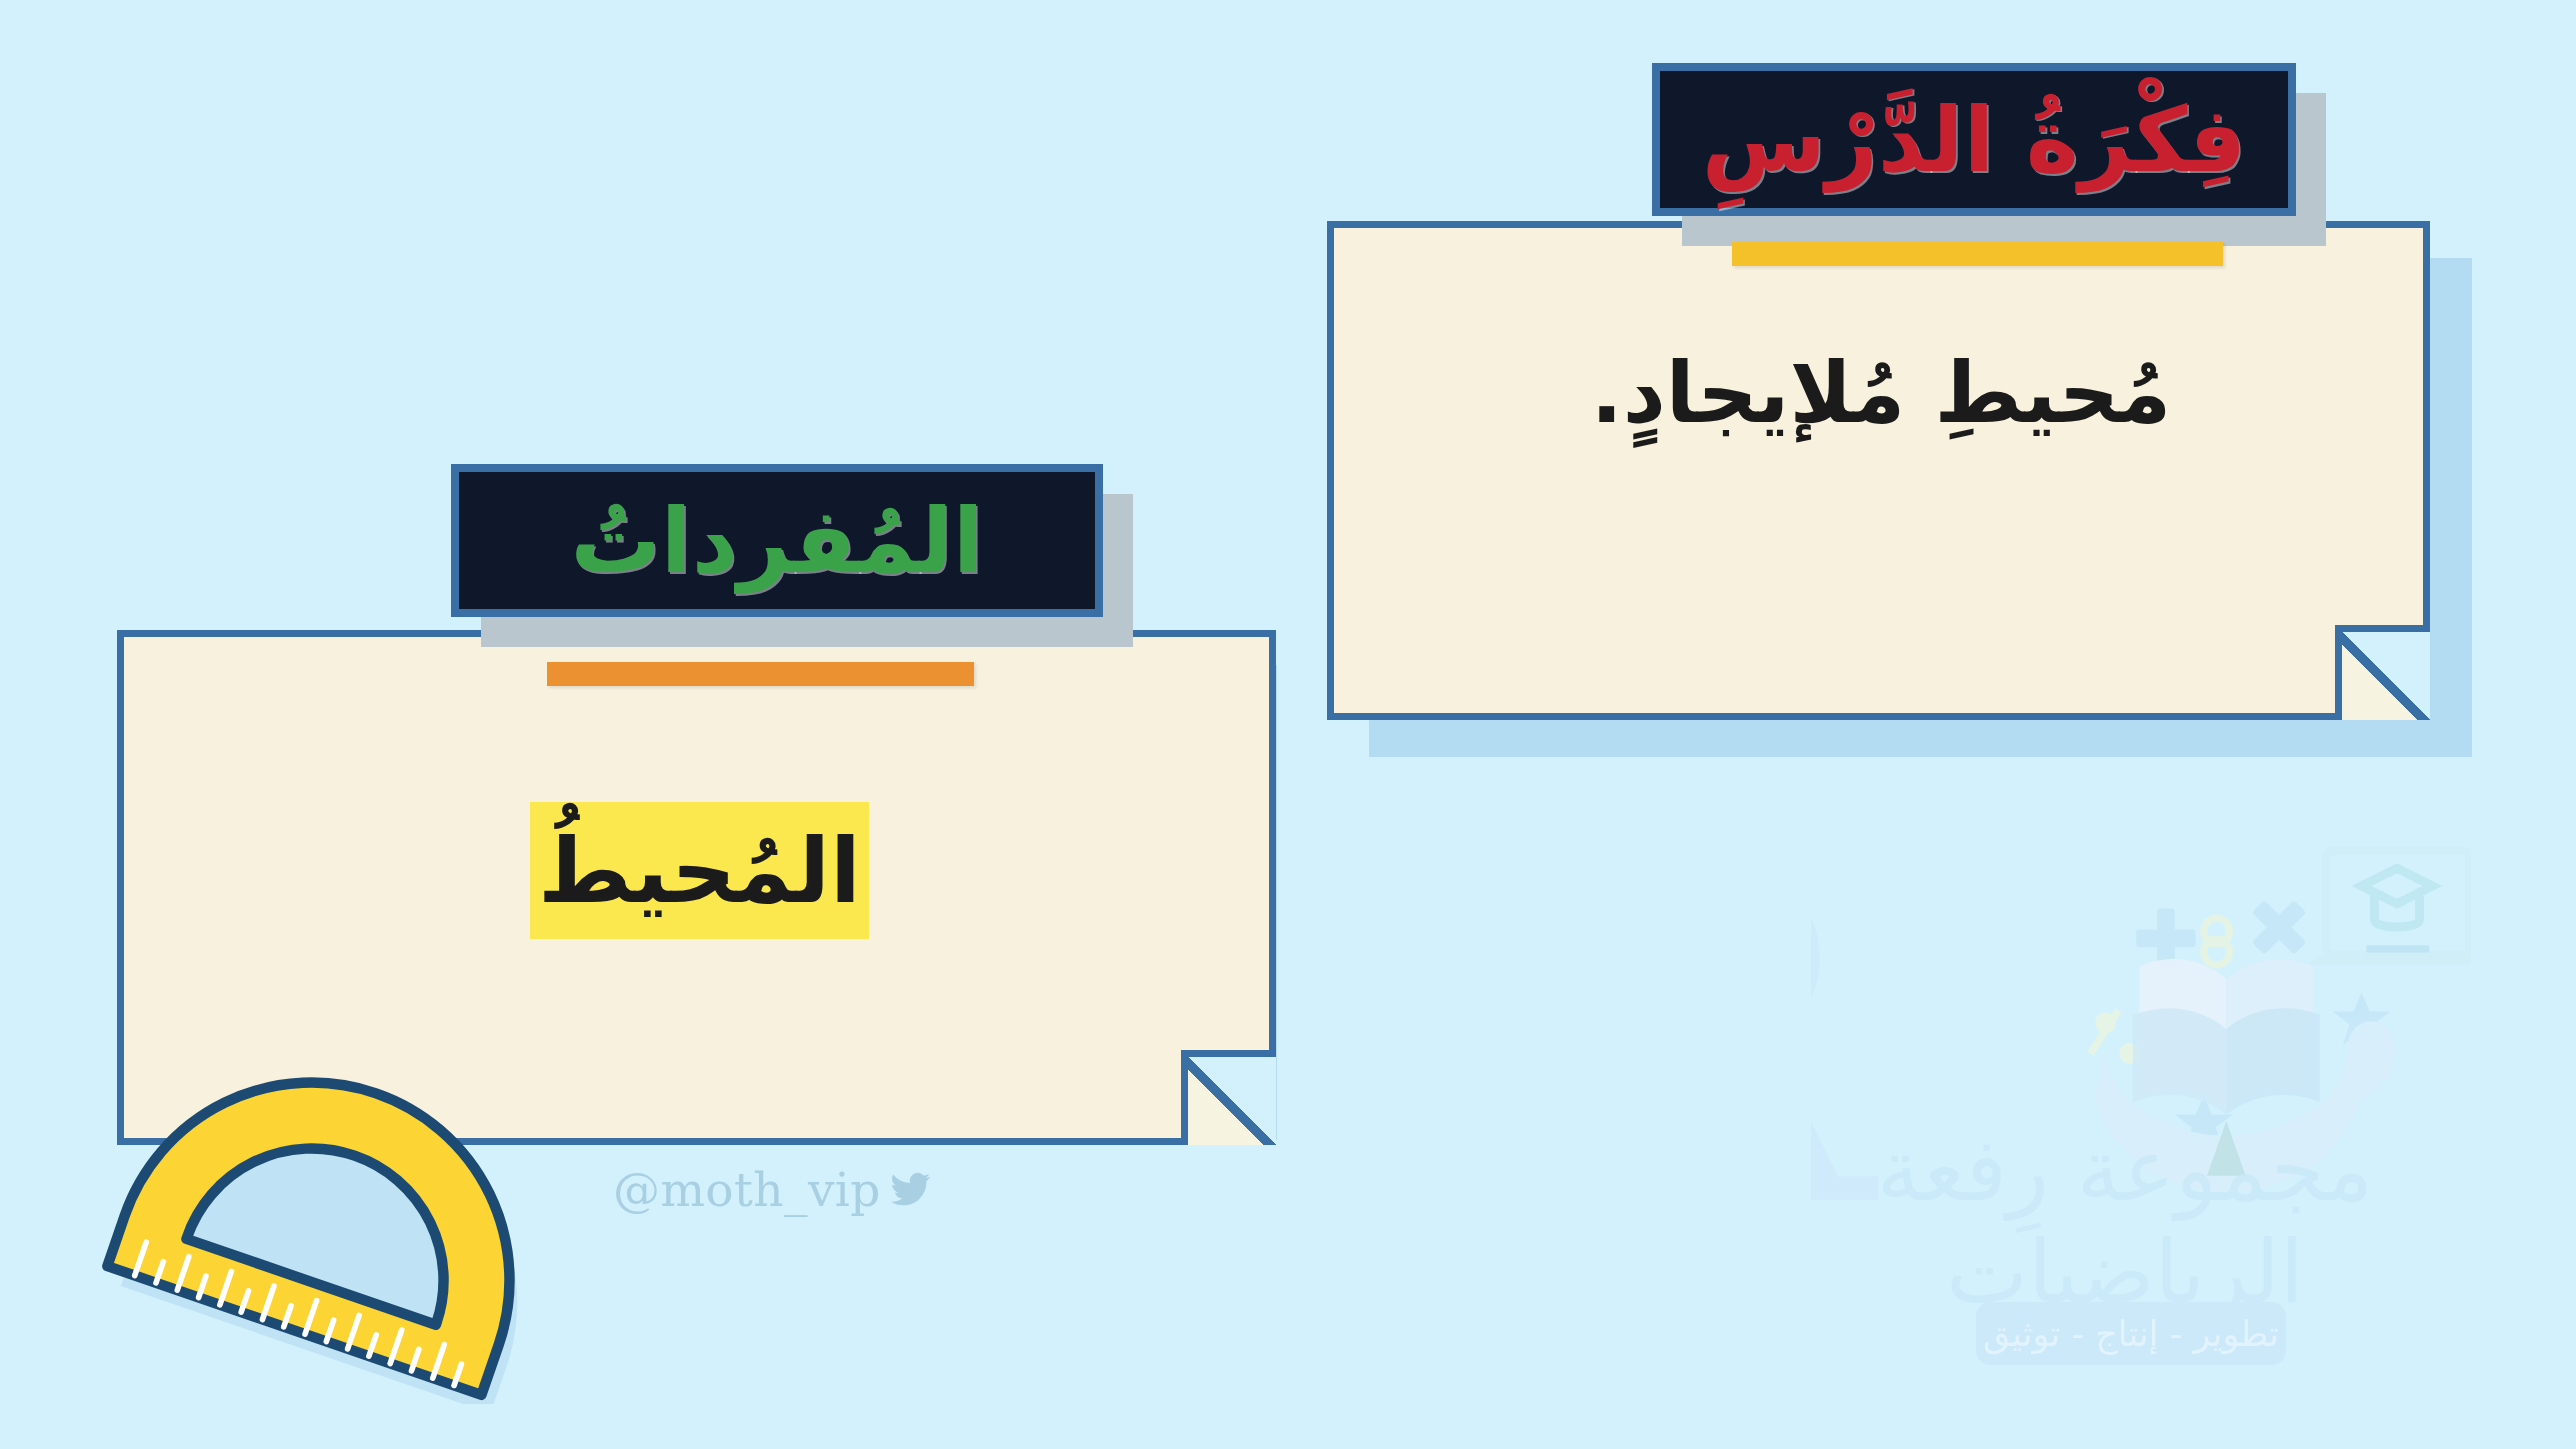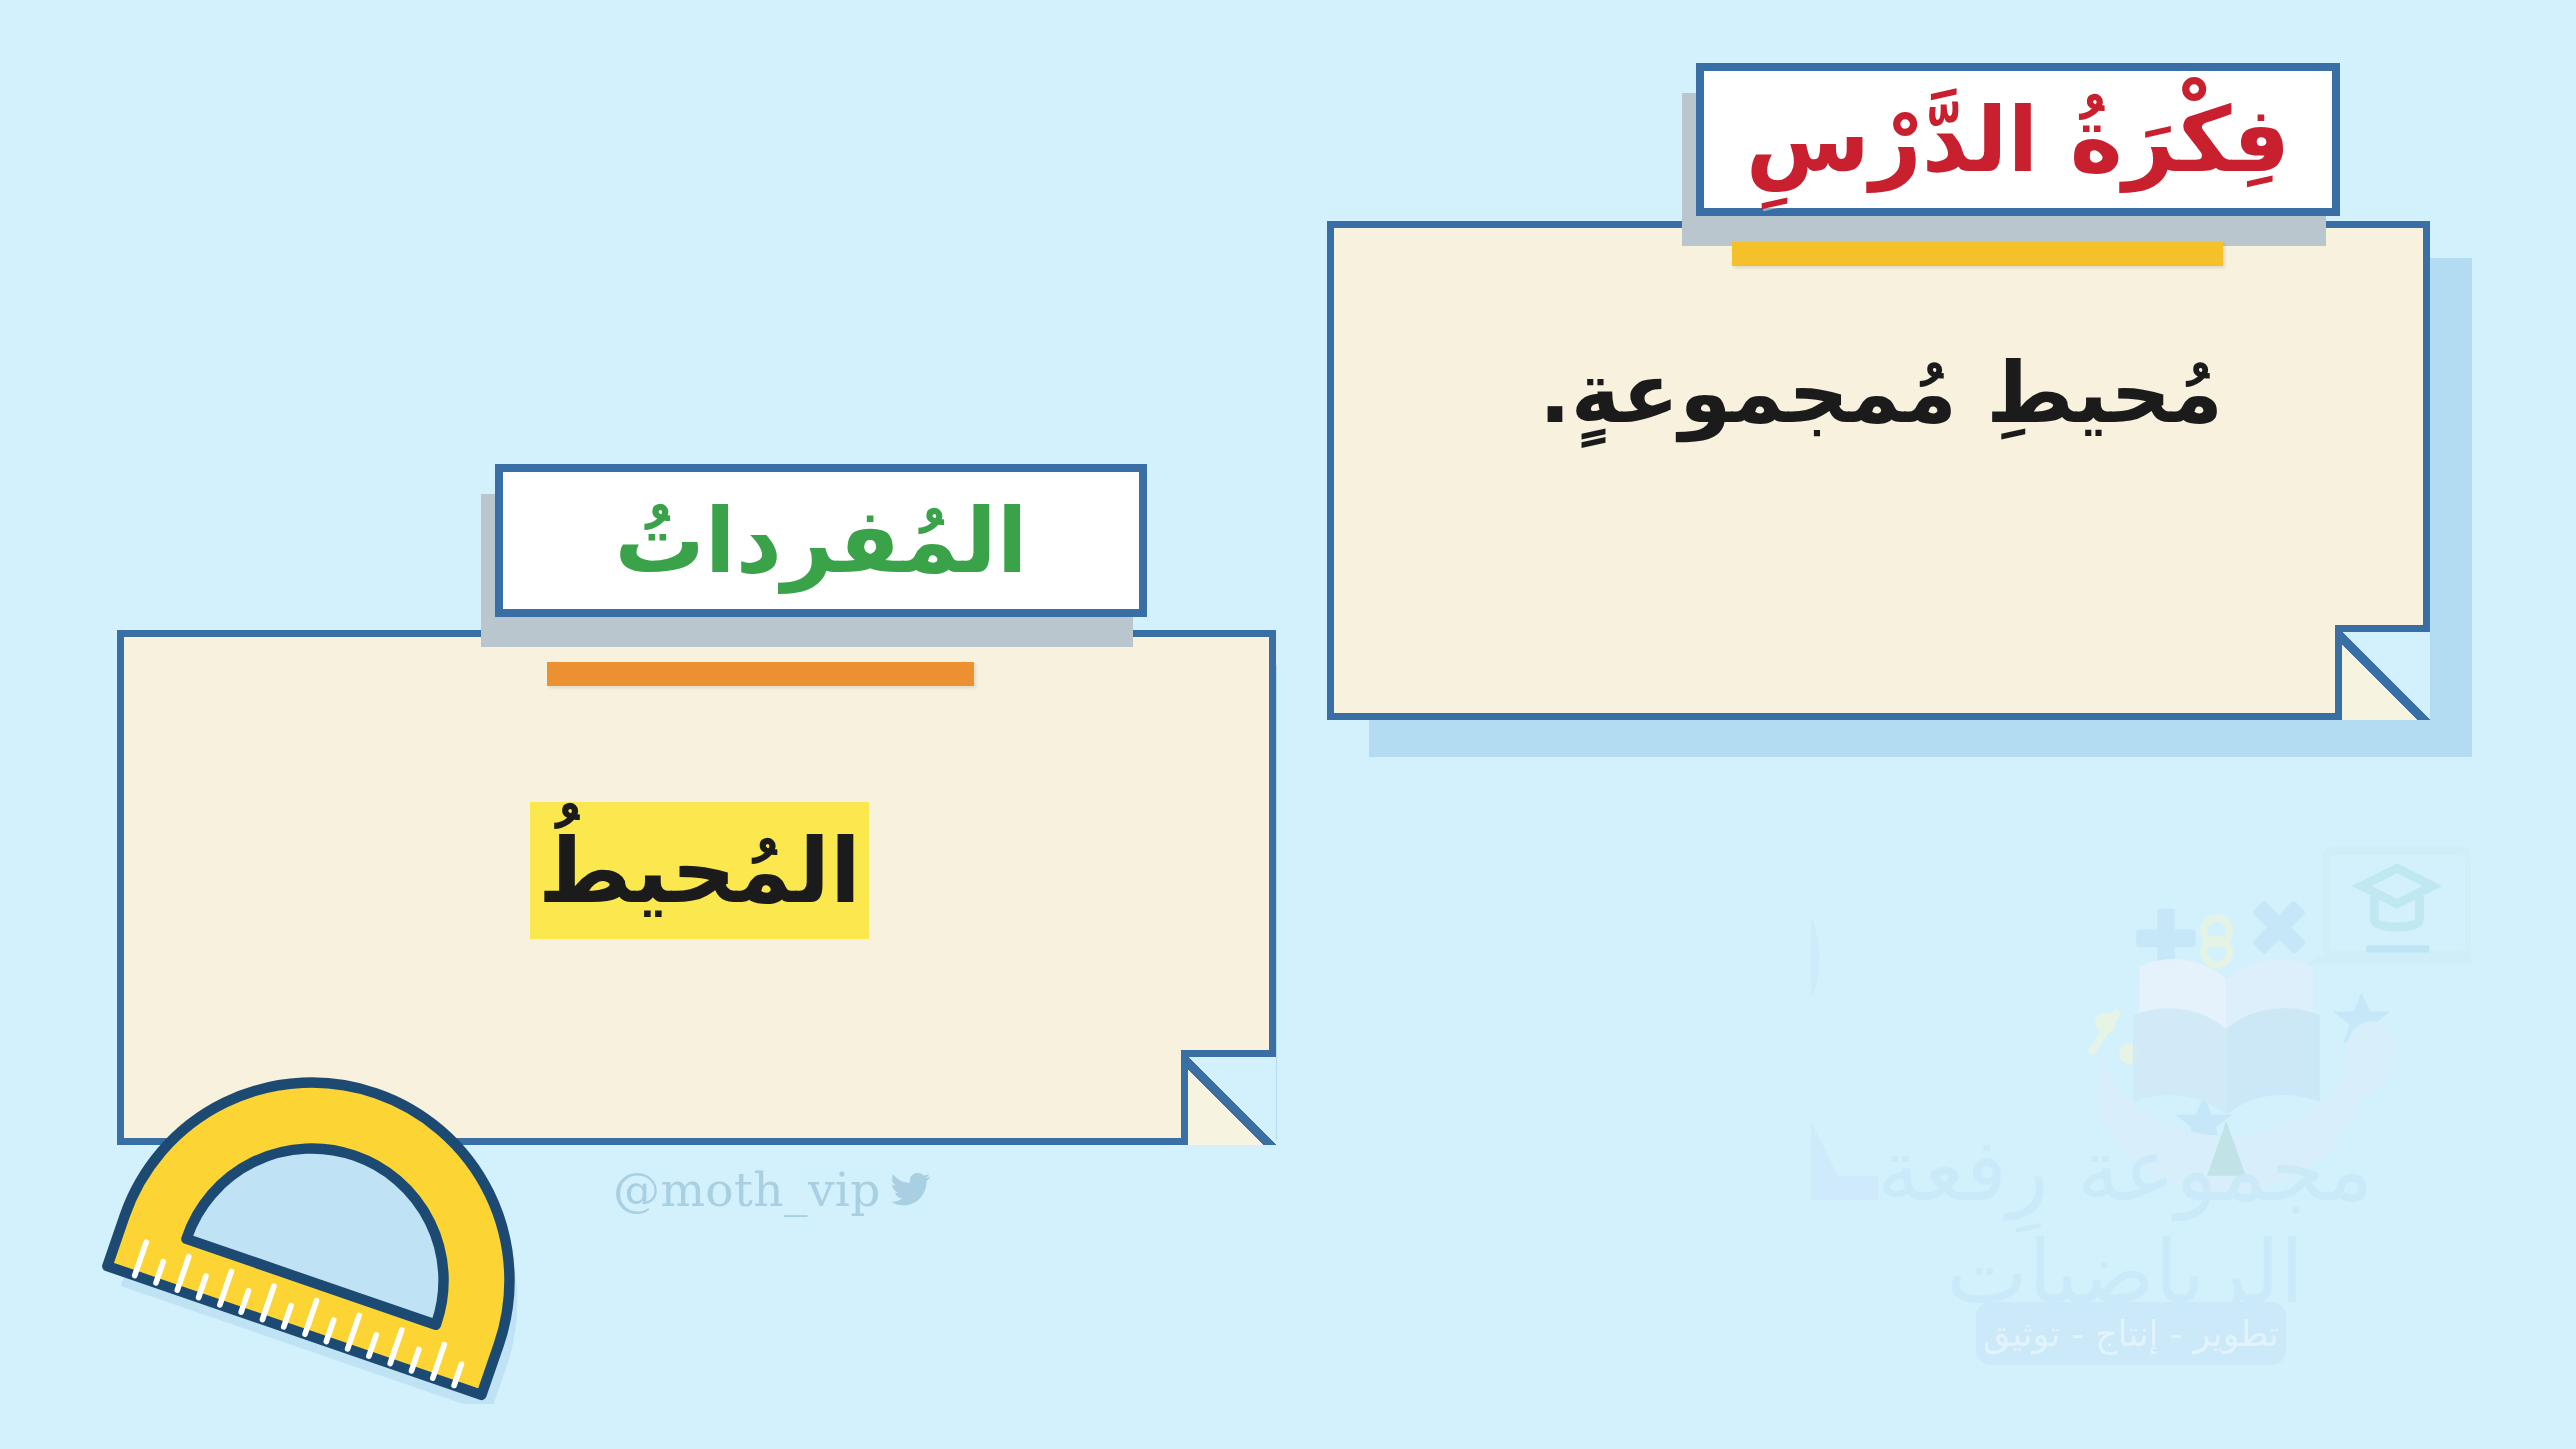--- a/index.html
+++ b/index.html
@@ -88,27 +88,26 @@
     content: "";
     position: absolute;
     inset: 0;
     background: linear-gradient(to bottom left, transparent 0 49.6%, #3a6fa5 49.6% 57%, #f6f3e0 57% 100%);
   }
 
   
   .banner {
     position: absolute;
     box-sizing: border-box;
-    background: #ffffff;
+    background: #0f172a;
     border: 8px solid #3a6fa5;
     display: flex;
     align-items: center;
     justify-content: center;
     z-index: 6;
-    margin-left: 44px;
   }
   .banner-shadow {
     position: absolute;
     background: #b9c6ce;
     z-index: 5;
   }
   .banner-text {
     font-weight: bold;
     white-space: nowrap;
     direction: rtl;
@@ -229,21 +228,21 @@
   <div class="watermark" id="wm-pill">
     <span>تطوير - إنتاج - توثيق</span>
   </div>
 
   <div class="card-shadow" style="left:1369px; top:258px; width:1103px; height:499px;"></div>
 
   <div class="card" id="lesson-card" style="left:1327px; top:221px; width:1103px; height:499px;">
     <div class="fold"></div>
 
     <div class="body-text" style="left:32px; top:97px; width:1030px; font-size:84px;">
-      <div>مُحيطِ مُمجموعةٍ.</div>
+      <div>مُحيطِ مُلإيجادٍ.</div>
     </div>
   </div>
 
   <div class="banner-shadow" style="left:1682px; top:93px; width:644px; height:153px;"></div>
 
   <div class="banner" style="left:1652px; top:63px; width:644px; height:153px;">
     <span class="banner-text" style="font-size:90px; color:#c8202f;">فِكْرَةُ الدَّرْسِ</span>
   </div>
 
   <div class="accent-bar" style="left:1732px; top:242px; width:491px; height:24px; background:#f5c12a;"></div>

